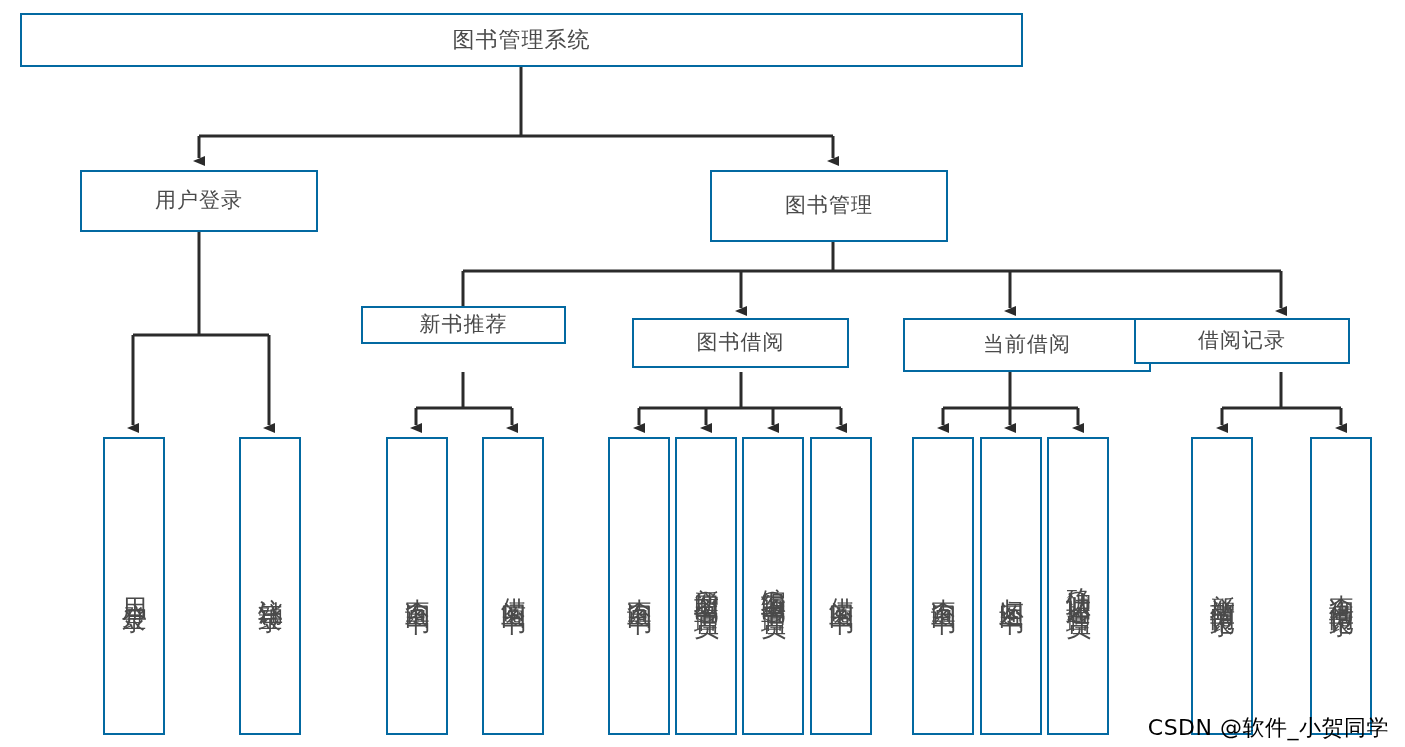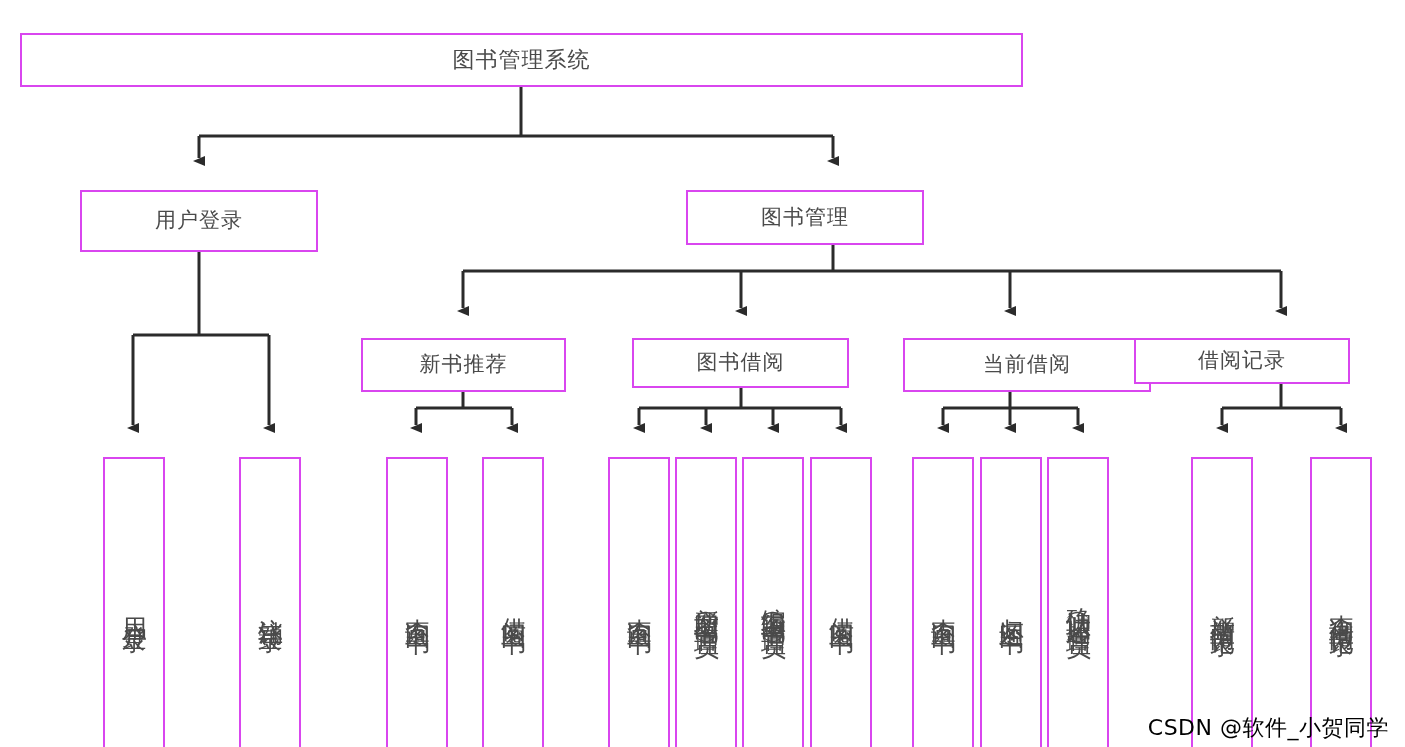--- a/index.html
+++ b/index.html
@@ -23,26 +23,25 @@
     left: 0;
     top: 0;
     width: 1405px;
     height: 747px;
     pointer-events: none;
   }
   .node {
     position: absolute;
     box-sizing: border-box;
     background: #ffffff;
-    border: 2px solid #d946ef;
+    border: 2px solid #0369a1;
     display: flex;
     align-items: center;
     justify-content: center;
     color: #4a4a4a;
-    margin-top: 20px;
   }
   .node .label {
     color: #4a4a4a;
     letter-spacing: 1px;
   }
   
   .node.horiz .label {
     font-size: 21px;
     line-height: 1.2;
     white-space: nowrap;
@@ -129,25 +128,25 @@
     </g>
   </svg>
 
   <div class="node horiz root" style="left:20px; top:13px; width:1003px; height:54px;">
     <span class="label">图书管理系统</span>
   </div>
 
   <div class="node horiz" style="left:80px; top:170px; width:238px; height:62px;">
     <span class="label">用户登录</span>
   </div>
-  <div class="node horiz" style="left:686px; top:170px; width:238px; height:55px;">
+  <div class="node horiz" style="left:710px; top:170px; width:238px; height:72px;">
     <span class="label">图书管理</span>
   </div>
 
-  <div class="node horiz" style="left:361px; top:318px; width:205px; height:54px;">
+  <div class="node horiz" style="left:361px; top:306px; width:205px; height:38px;">
     <span class="label">新书推荐</span>
   </div>
   <div class="node horiz" style="left:632px; top:318px; width:217px; height:50px;">
     <span class="label">图书借阅</span>
   </div>
   <div class="node horiz" style="left:903px; top:318px; width:248px; height:54px;">
     <span class="label">当前借阅</span>
   </div>
   <div class="node horiz" style="left:1134px; top:318px; width:216px; height:46px;">
     <span class="label">借阅记录</span>

